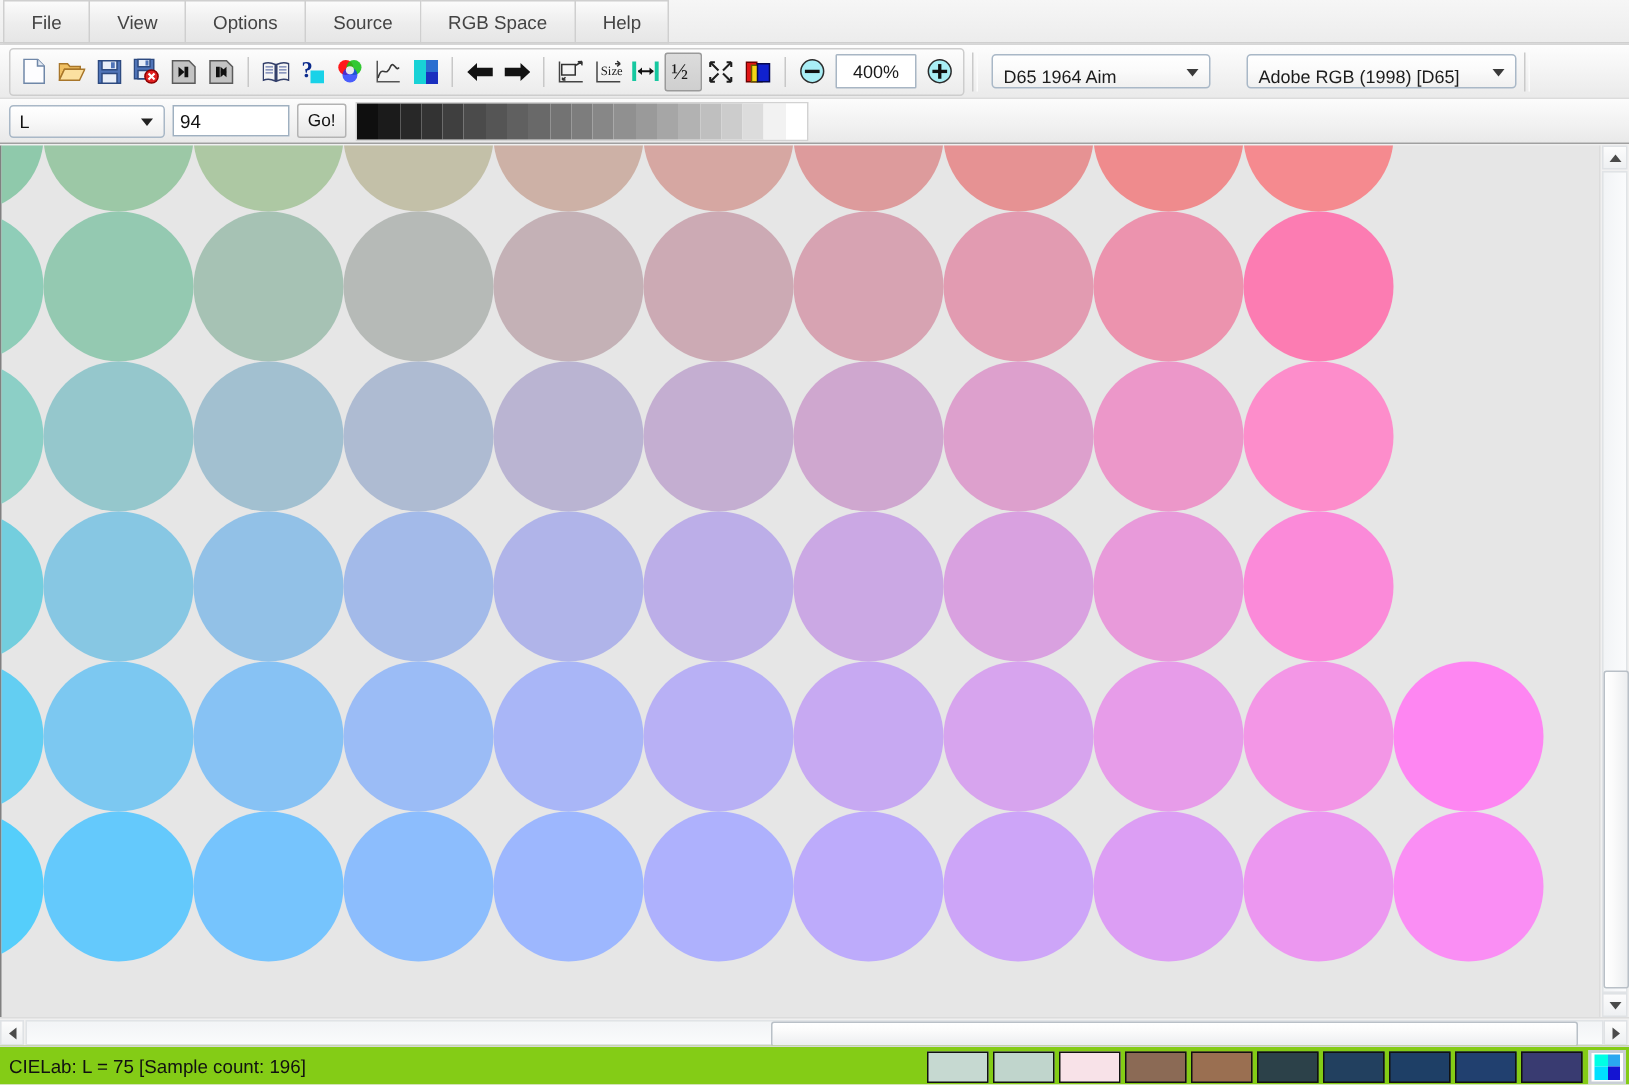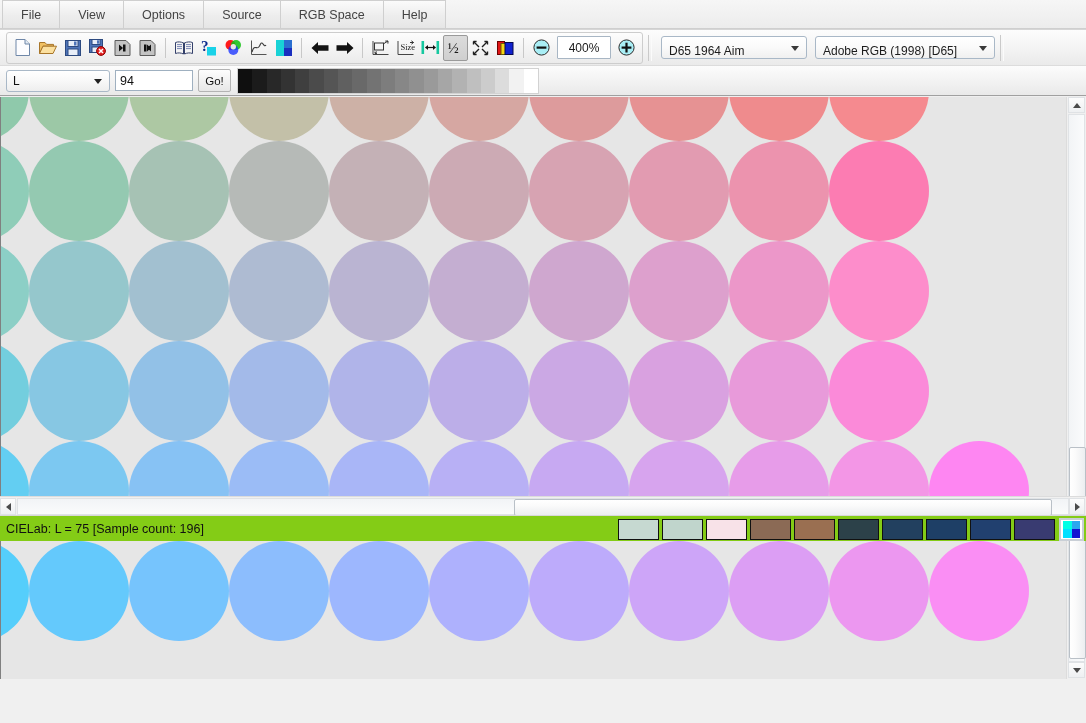--- a/index.html
+++ b/index.html
@@ -4,21 +4,21 @@
 <style>
   html, body {
     margin: 0; padding: 0;
     width: 1086px; height: 723px;
     overflow: hidden;
     background: #f0f0f0;
     font-family: "Liberation Sans", sans-serif;
   }
   #app {
     position: relative;
-    width: 1086px; height: 541px;
+    width: 1086px; height: 723px;
     background: #efefef;
   }
 
   
   .menubar {
     position: absolute; left: 0; top: 0;
     width: 1086px; height: 30px;
     background: linear-gradient(to bottom, #f6f6f6 0%, #ececec 100%);
     border-bottom: 1px solid #d6d6d6;
     display: flex; align-items: stretch;
@@ -107,21 +107,21 @@
   }
   .combo .arrow {
     position: absolute; right: 7px; top: 50%;
     margin-top: -2px;
     width: 0; height: 0;
     border-left: 4px solid transparent;
     border-right: 4px solid transparent;
     border-top: 5px solid #3a3a3a;
   }
   .combo-aim { width: 146px; margin-left: 4px; }
-  .combo-rgb { width: 180px; margin-left: 8px; }
+  .combo-rgb { width: 180px; margin-left: 24px; }
 
   
   .bar2 {
     position: absolute; left: 0; top: 66px;
     width: 1086px; height: 30px;
     background: linear-gradient(to bottom,#fcfcfc 0%, #f1f1f1 60%, #e9e9e9 100%);
     display: flex; align-items: center;
     padding-left: 6px;
     box-sizing: border-box;
     border-bottom: 1px solid #a0a0a0;

